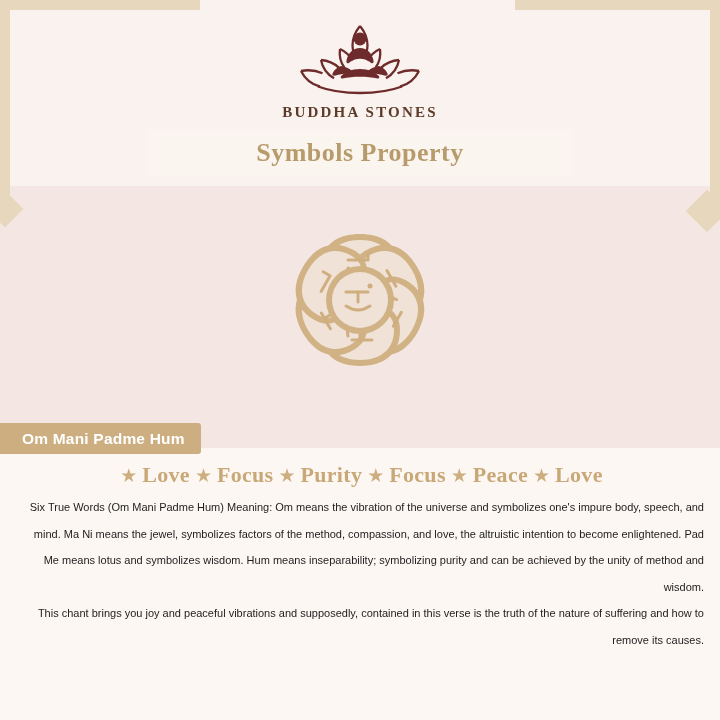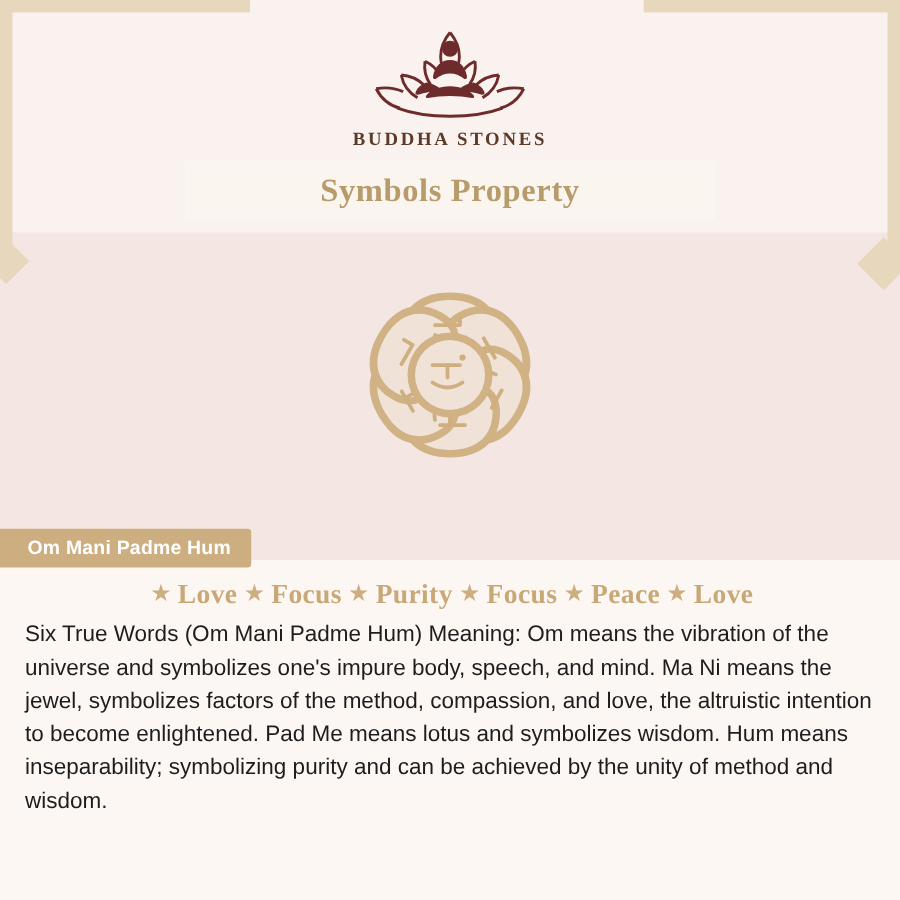--- a/index.html
+++ b/index.html
@@ -136,23 +136,24 @@
     font-weight: bold;
     font-size: 22px;
     color: #c9a877;
     letter-spacing: .3px;
   }
   
   .body-text {
     position: absolute;
     left: 20px; top: 494px;
     width: 684px;
-    font-size: 18px;
+    font-size: 11px;
     line-height: 26.6px;
     color: #1d1d1d;
+    text-align: right;
   }
   .body-text p { margin: 0; }
 </style>
 </head>
 <body>
 
 <div id="page">
 
   <div class="upper-bg"></div>
   <div class="mid-bg"></div>
@@ -281,15 +282,16 @@
     <span class="kw-star">★</span>
     <span class="kw">Focus</span>
     <span class="kw-star">★</span>
     <span class="kw">Peace</span>
     <span class="kw-star">★</span>
     <span class="kw">Love</span>
   </div>
 
   <div class="body-text">
     <p>Six True Words (Om Mani Padme Hum) Meaning: Om means the vibration of the universe and symbolizes one's impure body, speech, and mind. Ma Ni means the jewel, symbolizes factors of the method, compassion, and love, the altruistic intention to become enlightened. Pad Me means lotus and symbolizes wisdom. Hum means inseparability; symbolizing purity and can be achieved by the unity of method and wisdom.</p>
+    <p>This chant brings you joy and peaceful vibrations and supposedly, contained in this verse is the truth of the nature of suffering and how to remove its causes.</p>
   </div>
 
 </div>
 
 </body></html>

